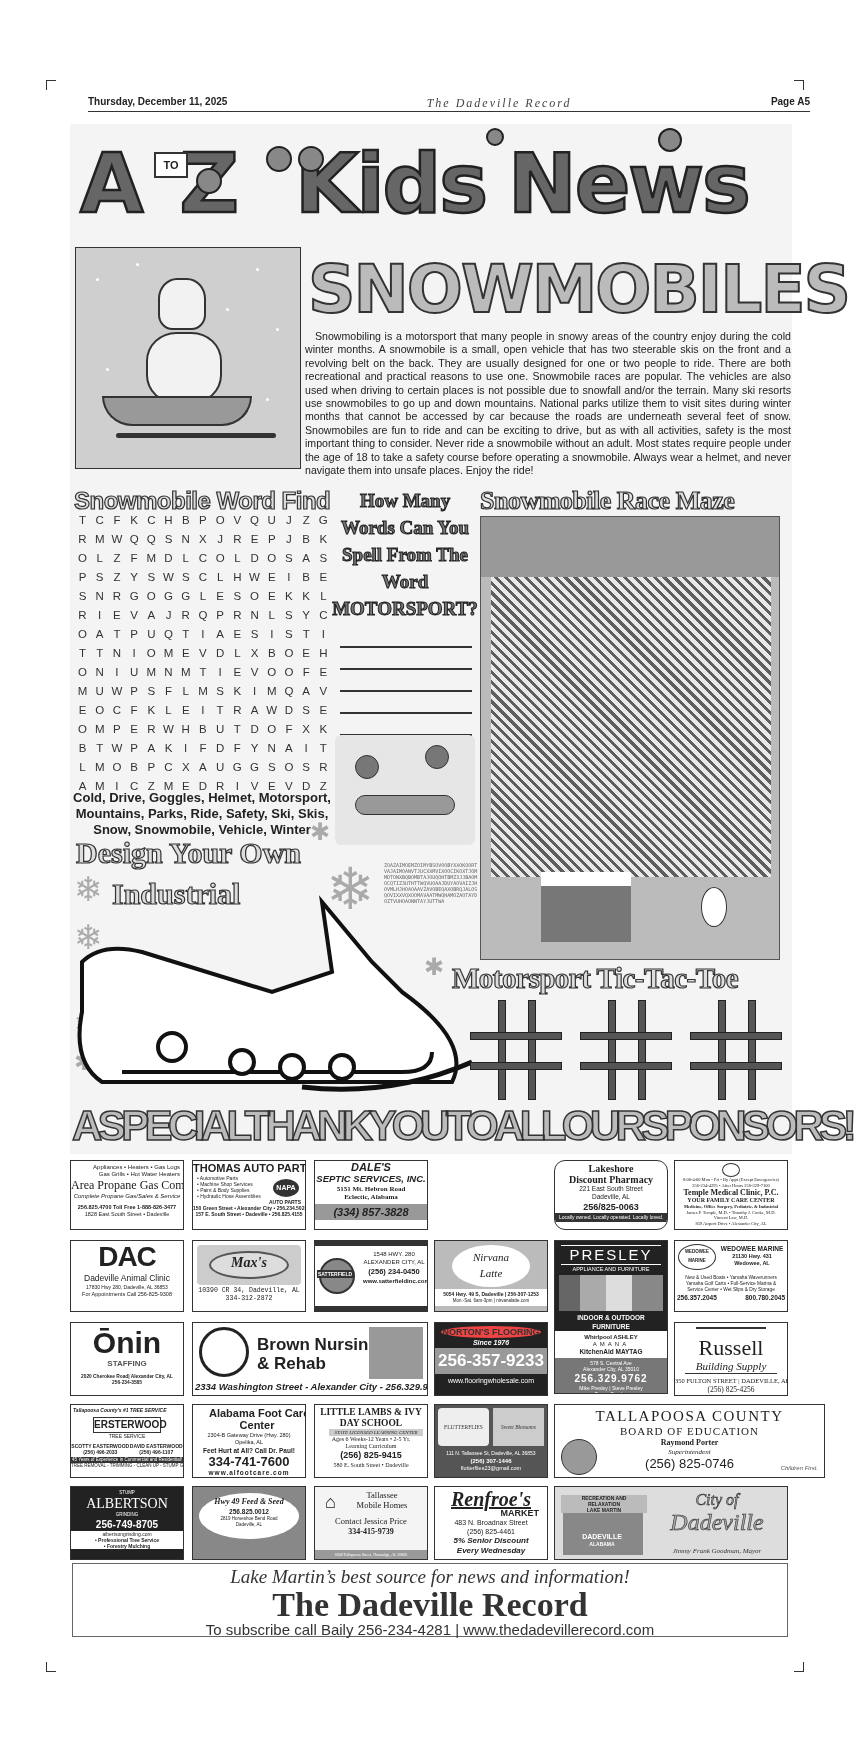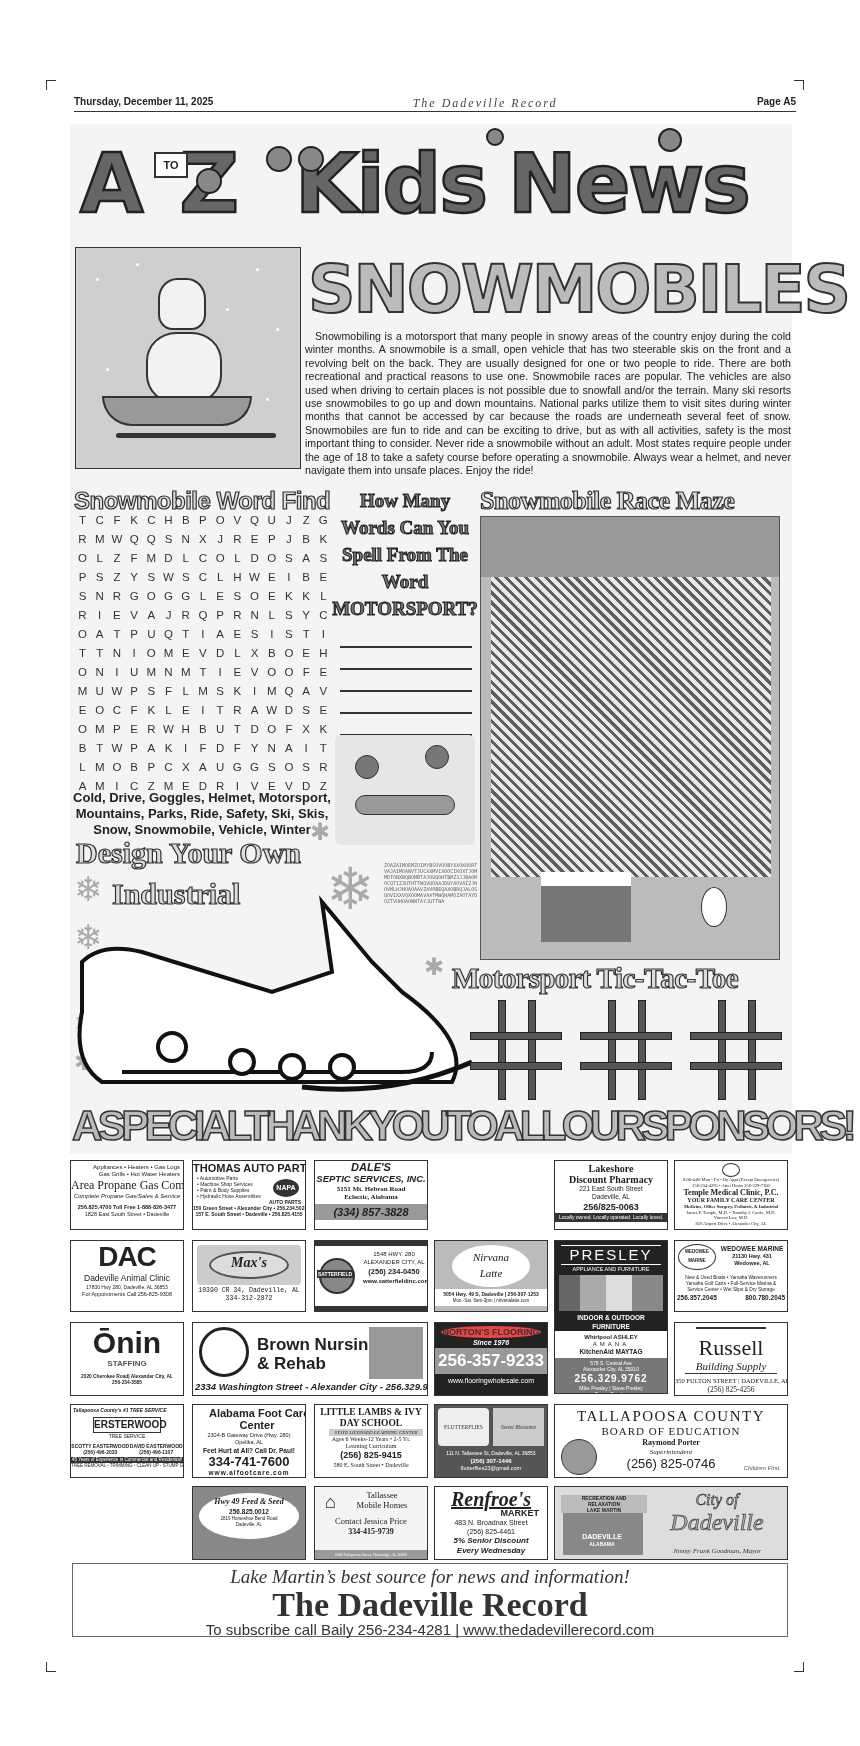--- a/index.html
+++ b/index.html
@@ -4,21 +4,21 @@
 <style>
   * { box-sizing: border-box; margin: 0; padding: 0; }
   html, body { width: 860px; height: 1746px; background: #ffffff; font-family: "Liberation Sans", sans-serif; color: #222; overflow: hidden; }
   .page { position: relative; width: 860px; height: 1746px; background: #fff; }
   .crop { position: absolute; width: 10px; height: 10px; border-color: #333; border-style: solid; }
   .crop.tl { left: 46px; top: 80px; border-width: 1px 0 0 1px; }
   .crop.tr { right: 56px; top: 80px; border-width: 1px 1px 0 0; }
   .crop.bl { left: 46px; top: 1662px; border-width: 0 0 1px 1px; }
   .crop.br { right: 56px; top: 1662px; border-width: 0 1px 1px 0; }
 
-  .header { position: absolute; left: 74px; top: 96px; width: 722px; height: 16px; border-bottom: 1.5px solid #333; display: flex; justify-content: space-between; align-items: flex-start; }
+  .header { position: absolute; left: 88px; top: 96px; width: 722px; height: 16px; border-bottom: 1.5px solid #333; display: flex; justify-content: space-between; align-items: flex-start; }
   .header .date { font-size: 10px; font-weight: bold; }
   .header .paper { font-family: "Liberation Serif", serif; font-style: italic; font-size: 12px; letter-spacing: 2px; color: #444; }
   .header .pageno { font-size: 10px; font-weight: bold; }
 
   .main-box { position: absolute; left: 70px; top: 124px; width: 722px; height: 1030px; background: #f4f4f4; }
 
   .masthead { position: absolute; left: 76px; top: 128px; width: 712px; height: 112px; display: flex; align-items: center; }
   .masthead .bigtxt { font-family: "DejaVu Sans", sans-serif; font-weight: bold; font-size: 82px; color: #666; -webkit-text-stroke: 2.5px #222; letter-spacing: -2px; line-height: 1; }
   .mh-sign { position: absolute; left: 78px; top: 24px; width: 34px; height: 26px; border: 2px solid #333; background: #fff; font-size: 11px; text-align: center; line-height: 22px; font-weight: bold; }
   .kid { position: absolute; border-radius: 50%; background: #888; border: 2px solid #222; }
@@ -469,21 +469,21 @@
     <span class="l" style="margin-top:6px;font-weight:bold;text-align:center;">150 Green Street • Alexander City • 256.234.5023</span>
     <span class="l" style="font-weight:bold;text-align:center;">157 E. South Street • Dadeville • 256.825.4155</span>
   </div>
   <div class="ad" style="left:314px;top:1160px;width:114px;height:70px;">
     <span class="l" style="font-weight:bold;font-style:italic;font-size:11px;line-height:12px;">DALE'S</span>
     <span class="l" style="font-weight:bold;font-style:italic;font-size:9.5px;line-height:12px;">SEPTIC SERVICES, INC.</span>
     <span class="l" style="font-family:'Liberation Serif',serif;font-weight:bold;font-size:7px;line-height:8px;">5151 Mt. Hebron Road</span>
     <span class="l" style="font-family:'Liberation Serif',serif;font-weight:bold;font-size:7px;line-height:9px;">Eclectic, Alabama</span>
     <span class="l band-light" style="font-weight:bold;font-style:italic;font-size:11px;line-height:16px;margin-top:2px;color:#222;">(334) 857-3828</span>
   </div>
-  <div class="ad" style="left:554px;top:1160px;width:114px;height:70px;">
+  <div class="ad" style="left:554px;top:1160px;width:114px;height:70px;border-radius:11px;">
     <span class="l" style="font-family:'Liberation Serif',serif;font-weight:bold;font-size:10px;line-height:11px;margin-top:2px;">Lakeshore</span>
     <span class="l" style="font-family:'Liberation Serif',serif;font-weight:bold;font-size:10px;line-height:11px;">Discount Pharmacy</span>
     <span class="l" style="font-size:6.5px;line-height:8px;">221 East South Street</span>
     <span class="l" style="font-size:6.5px;line-height:8px;">Dadeville, AL</span>
     <span class="l" style="font-weight:bold;font-size:9px;line-height:12px;">256/825-0063</span>
     <span class="l band" style="font-size:5px;line-height:9px;">Locally owned. Locally operated. Locally loved.</span>
   </div>
   <div class="ad" style="left:674px;top:1160px;width:114px;height:70px;font-family:'Liberation Serif',serif;font-size:4.5px;line-height:5.5px;">
     <div style="width:18px;height:14px;margin:2px auto 0;border:1px solid #333;border-radius:50%;"></div>
     <span class="l">8:00-4:00 Mon - Fri • By Appt (Except Emergencies)</span>
@@ -635,30 +635,41 @@
   </div>
   <div class="ad" style="left:434px;top:1404px;width:114px;height:74px;background:#555;color:#fff;">
     <div style="display:flex;gap:4px;margin:3px;height:38px;">
       <div style="flex:1;background:#eee;color:#333;font-family:'Liberation Serif',serif;font-size:5.5px;line-height:38px;border-radius:4px;">FLUTTERFLIES</div>
       <div style="flex:1;background:#ccc;color:#333;font-family:'Liberation Serif',serif;font-style:italic;font-size:5.5px;line-height:38px;">Sweet Blossoms</div>
     </div>
     <span class="l" style="font-size:5px;line-height:8px;">111 N. Tallassee St, Dadeville, AL 36853</span>
     <span class="l" style="font-weight:bold;font-size:6px;line-height:8px;">(256) 307-1446</span>
     <span class="l" style="font-size:5.5px;line-height:7px;">flutterflies23@gmail.com</span>
   </div>
-  <div class="ad" style="left:554px;top:1404px;width:234px;height:74px;">
+  <div class="ad" style="left:554px;top:1404px;width:271px;height:74px;">
     <span class="l" style="font-family:'Liberation Serif',serif;font-size:15px;line-height:18px;letter-spacing:1.5px;margin-top:2px;">TALLAPOOSA COUNTY</span>
     <span class="l" style="font-family:'Liberation Serif',serif;font-size:11px;line-height:13px;letter-spacing:1px;">BOARD OF EDUCATION</span>
     <div style="position:absolute;left:6px;top:34px;width:36px;height:36px;border-radius:50%;background:#999;border:1px solid #333;"></div>
     <span class="l" style="font-family:'Liberation Serif',serif;font-weight:bold;font-size:8px;line-height:10px;">Raymond Porter</span>
     <span class="l" style="font-family:'Liberation Serif',serif;font-style:italic;font-size:7px;line-height:8px;">Superintendent</span>
     <span class="l" style="font-size:13px;line-height:16px;">(256) 825-0746</span>
     <span style="position:absolute;right:6px;bottom:6px;font-size:6px;font-style:italic;color:#555;">Children First.</span>
   </div>
 
+  <div class="ad dark" style="left:70px;top:1486px;width:114px;height:74px;">
+    <span class="l" style="font-size:4.5px;line-height:8px;margin-top:2px;">STUMP</span>
+    <span class="l" style="font-family:'Liberation Serif',serif;font-size:14px;line-height:14px;">ALBERTSON</span>
+    <span class="l" style="font-size:4.5px;line-height:8px;">GRINDING</span>
+    <span class="l" style="font-weight:bold;font-size:10px;line-height:12px;">256-749-8705</span>
+    <div style="background:#fff;color:#222;">
+      <span class="l" style="font-size:5px;line-height:6px;">albertsongrinding.com</span>
+      <span class="l" style="font-size:5px;line-height:6px;font-weight:bold;">• Professional Tree Service</span>
+      <span class="l" style="font-size:5px;line-height:6px;font-weight:bold;">• Forestry Mulching</span>
+    </div>
+  </div>
   <div class="ad" style="left:192px;top:1486px;width:114px;height:74px;background:#888;">
     <div style="margin:6px 6px 0;height:46px;border-radius:50%;background:#fff;padding-top:4px;">
       <span class="l" style="font-family:'Liberation Serif',serif;font-style:italic;font-weight:bold;font-size:8px;line-height:10px;">Hwy 49 Feed &amp; Seed</span>
       <span class="l" style="font-weight:bold;font-size:6.5px;line-height:9px;">256.825.0012</span>
       <span class="l" style="font-size:4.5px;line-height:6px;">2819 Horseshoe Bend Road</span>
       <span class="l" style="font-size:4.5px;line-height:6px;">Dadeville, AL</span>
     </div>
   </div>
   <div class="ad" style="left:314px;top:1486px;width:114px;height:74px;font-family:'Liberation Serif',serif;background:#f4f4f4;">
     <span style="position:absolute;left:10px;top:6px;font-size:18px;line-height:18px;">⌂</span>

